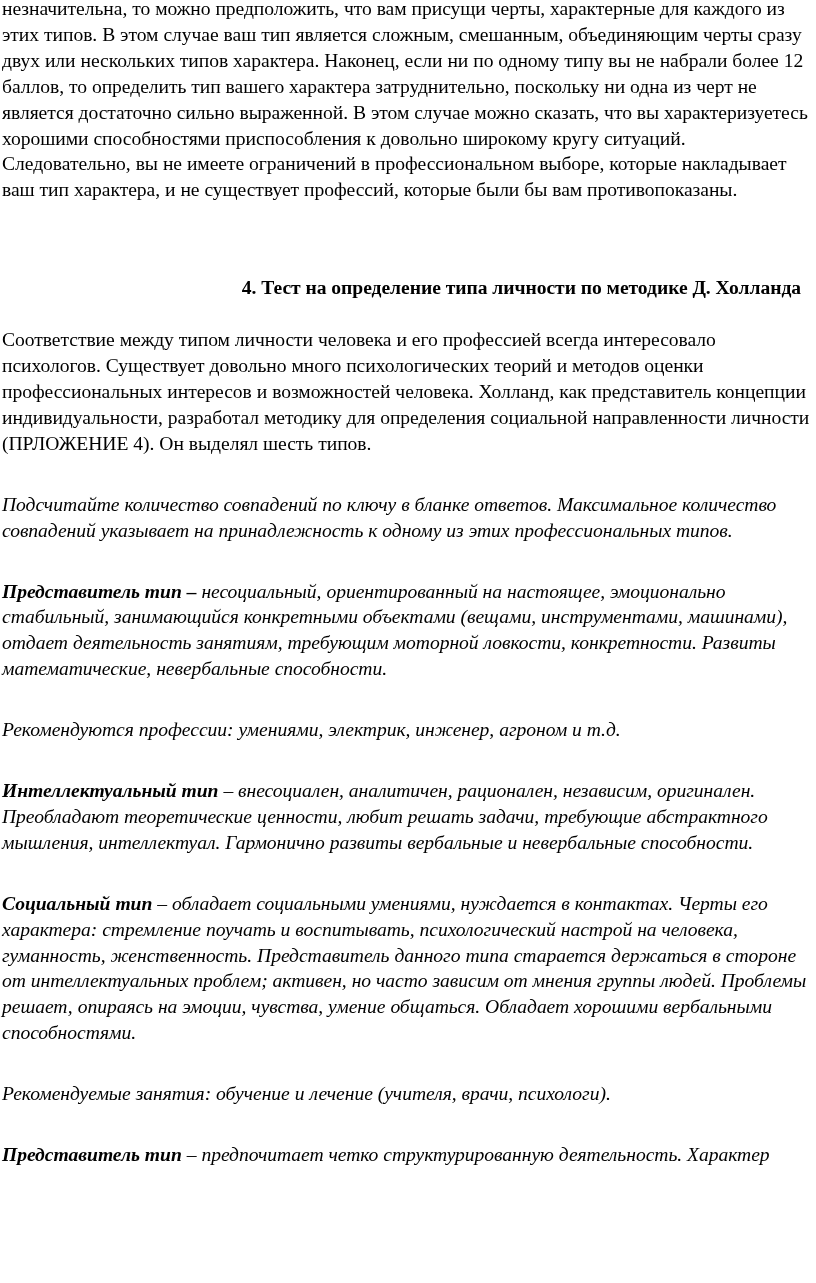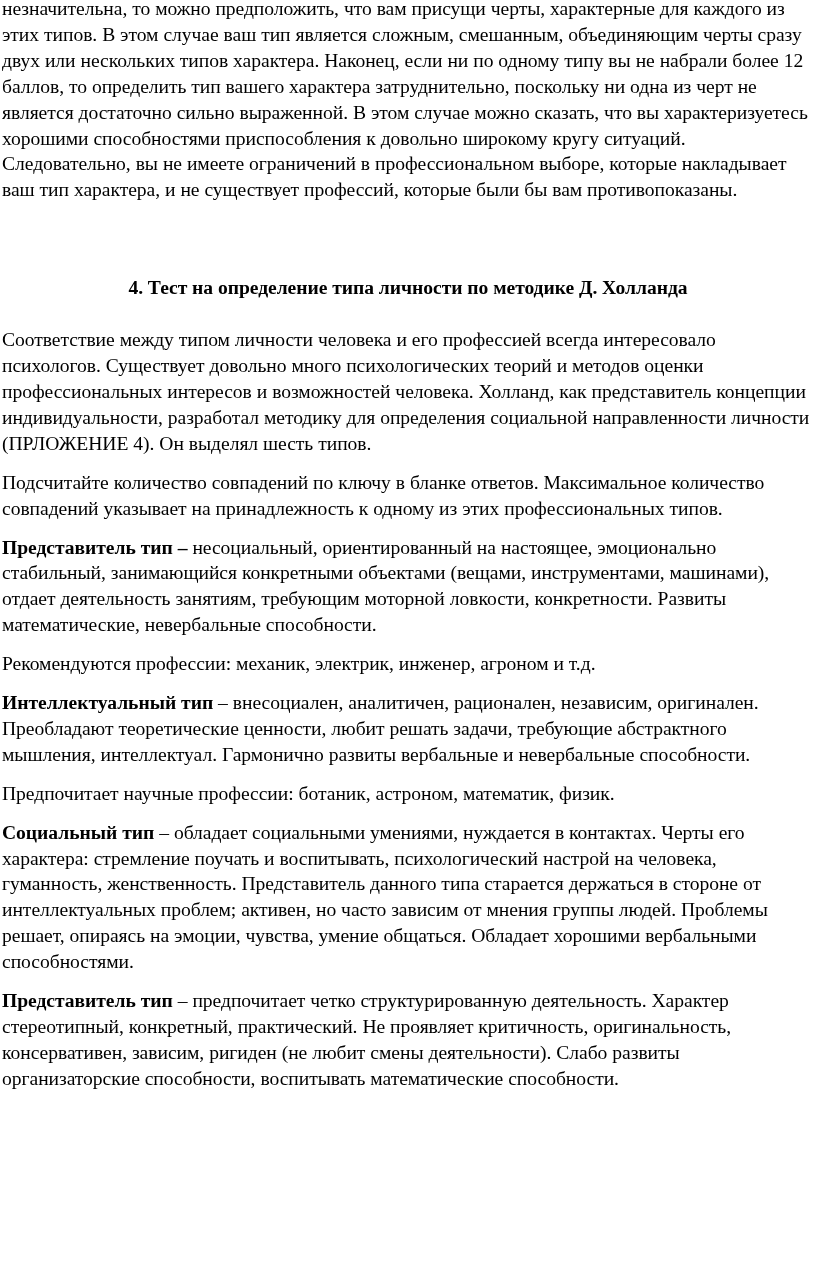--- a/index.html
+++ b/index.html
@@ -28,28 +28,29 @@
   p.para {
     margin: 0 0 0 0;
     font-size: 19.6px;
     line-height: 25.9px;
     text-align: left;
     letter-spacing: -0.05px;
     word-spacing: 0.1px;
     color: #000000;
   }
   p.para + p.para {
-    margin-top: 13px;
+    margin-top: 35px;
+    font-style: italic;
   }
   h2.heading {
-    margin: 6px;
+    margin: 13px;
     font-size: 19.6px;
     line-height: 25.9px;
     font-weight: bold;
-    text-align: center;
+    text-align: right;
     letter-spacing: -0.05px;
   }
   .gap-before-heading { margin-top: 72px !important; }
   .gap-after-heading  { margin-top: 26px !important; }
   b.lead {
     font-weight: bold;
   }
 </style>
 </head>
 <body>
@@ -60,26 +61,26 @@
     <p class="para">незначительна, то можно предположить, что вам присущи черты, характерные для каждого из этих типов. В этом случае ваш тип является сложным, смешанным, объединяющим черты сразу двух или нескольких типов характера. Наконец, если ни по одному типу вы не набрали более 12 баллов, то определить тип вашего характера затруднительно, поскольку ни одна из черт не является достаточно сильно выраженной. В этом случае можно сказать, что вы характеризуетесь хорошими способностями приспособления к довольно широкому кругу ситуаций. Следовательно, вы не имеете ограничений в профессиональном выборе, которые накладывает ваш тип характера, и не существует профессий, которые были бы вам противопоказаны.</p>
 
     <h2 class="heading gap-before-heading">4. Тест на определение типа личности по методике Д. Холланда</h2>
 
     <p class="para gap-after-heading">Соответствие между типом личности человека и его профессией всегда интересовало психологов. Существует довольно много психологических теорий и методов оценки профессиональных интересов и возможностей человека. Холланд, как представитель концепции индивидуальности, разработал методику для определения социальной направленности личности (ПРЛОЖЕНИЕ 4). Он выделял шесть типов.</p>
 
     <p class="para">Подсчитайте количество совпадений по ключу в бланке ответов. Максимальное количество совпадений указывает на принадлежность к одному из этих профессиональных типов.</p>
 
     <p class="para"><b class="lead">Представитель тип –</b><span> несоциальный, ориентированный на настоящее, эмоционально стабильный, занимающийся конкретными объектами (вещами, инструментами, машинами), отдает деятельность занятиям, требующим моторной ловкости, конкретности. Развиты математические, невербальные способности.</span></p>
 
-    <p class="para">Рекомендуются профессии: механик, электрик, инженер, агроном и т.д.</p>
+    <p class="para">Рекомендуются профессии: умениями, электрик, инженер, агроном и т.д.</p>
 
     <p class="para"><b class="lead">Интеллектуальный тип</b><span> – внесоциален, аналитичен, рационален, независим, оригинален. Преобладают теоретические ценности, любит решать задачи, требующие абстрактного мышления, интеллектуал. Гармонично развиты вербальные и невербальные способности.</span></p>
 
-    <p class="para">Предпочитает научные профессии: ботаник, астроном, математик, физик.</p>
 
     <p class="para"><b class="lead">Социальный тип</b><span> – обладает социальными умениями, нуждается в контактах. Черты его характера: стремление поучать и воспитывать, психологический настрой на человека, гуманность, женственность. Представитель данного типа старается держаться в стороне от интеллектуальных проблем; активен, но часто зависим от мнения группы людей. Проблемы решает, опираясь на эмоции, чувства, умение общаться. Обладает хорошими вербальными способностями.</span></p>
 
+    <p class="para">Рекомендуемые занятия: обучение и лечение (учителя, врачи, психологи).</p>
 
     <p class="para"><b class="lead">Представитель тип</b><span> – предпочитает четко структурированную деятельность. Характер стереотипный, конкретный, практический. Не проявляет критичность, оригинальность, консервативен, зависим, ригиден (не любит смены деятельности). Слабо развиты организаторские способности, воспитывать математические способности.</span></p>
 
 
   </div>
 </div>
 
 </body></html>

